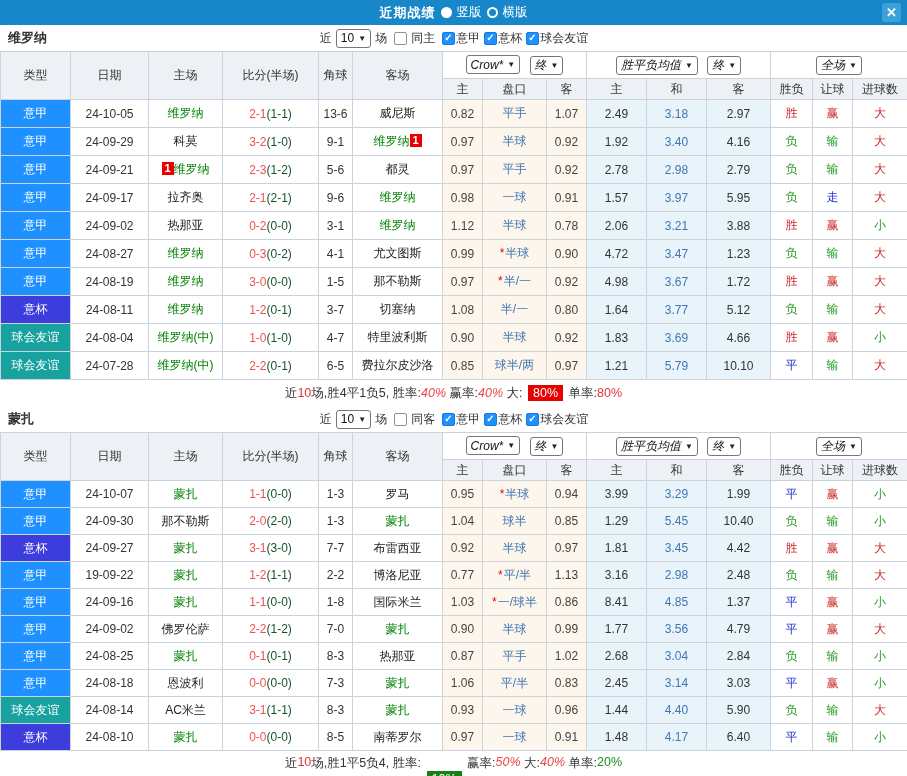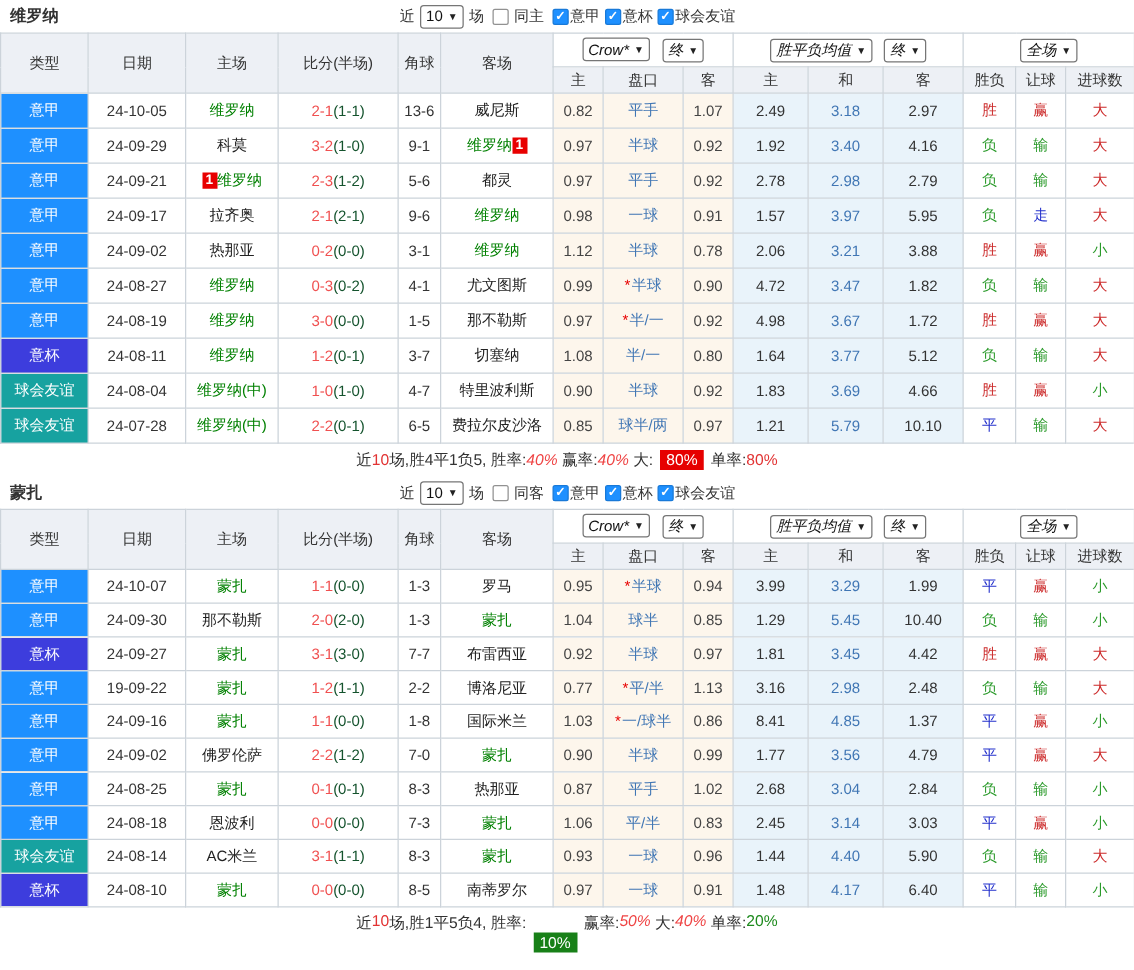--- a/index.html
+++ b/index.html
@@ -64,20 +64,28 @@
   .sg-b { color: #ef4444; font-style: italic; }
   .sg-g { color: #1d8a1d; }
   .sg-br { background: #e60000; color: #fff; padding: 1px 5px; margin: 0 2px; }
   .sg-bg { background: #188018; color: #ffffff; padding: 1px 5px; margin: 16px 2px; }
 </style>
 </head>
 <body>
 
 <div class="app">
 
+  <div class="titlebar">
+    <span class="title">近期战绩</span>
+    <span class="radio sel"></span>
+    <span class="rlabel">竖版</span>
+    <span class="radio"></span>
+    <span class="rlabel">横版</span>
+    <span class="close-btn">✕</span>
+  </div>
 
   <div class="section">
     <div class="section-bar">
       <div class="team-name">维罗纳</div>
       <div class="filters">
         <span class="flabel">近</span>
         <span class="select">
             <span>10</span>
             <span class="caret">▼</span>
           </span>
@@ -250,21 +258,21 @@
             <td class="date">24-08-27</td>
             <td><span class="tname green">维罗纳</span></td>
             <td><span class="ft">0-3</span><span class="ht">(0-2)</span></td>
             <td class="corners">4-1</td>
             <td><span class="tname">尤文图斯</span></td>
             <td class="c-odds">0.99</td>
             <td class="c-odds c-line"><span class="star">*</span><span>半球</span></td>
             <td class="c-odds">0.90</td>
             <td class="c-avg">4.72</td>
             <td class="c-avg c-mid">3.47</td>
-            <td class="c-avg">1.82</td>
+            <td class="c-avg">1.23</td>
             <td class="res g">负</td>
             <td class="res g">输</td>
             <td class="res r">大</td>
           </tr>
           <tr>
             <td class="type lg-blue">意甲</td>
             <td class="date">24-08-19</td>
             <td><span class="tname green">维罗纳</span></td>
             <td><span class="ft">3-0</span><span class="ht">(0-0)</span></td>
             <td class="corners">1-5</td>

